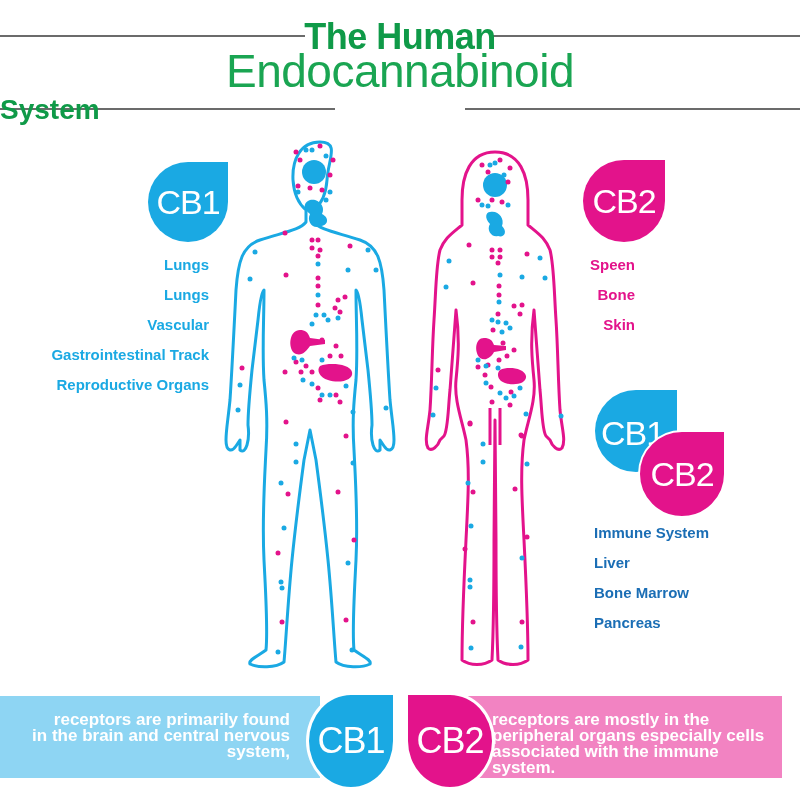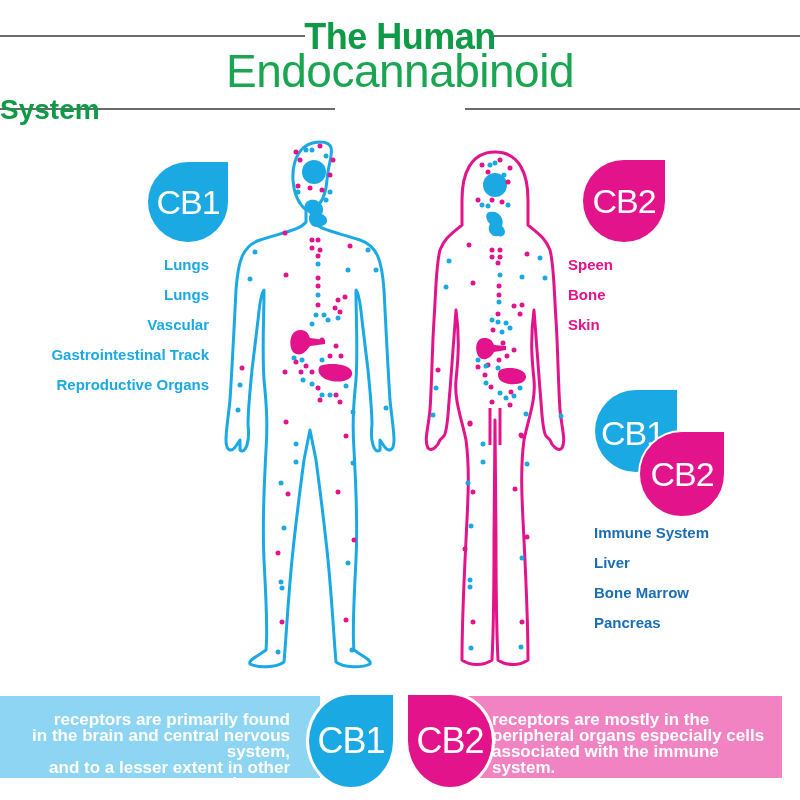--- a/index.html
+++ b/index.html
@@ -239,21 +239,21 @@
   <li>Lungs</li>
   <li>Lungs</li>
   <li>Vascular</li>
   <li>Gastrointestinal Track</li>
   <li>Reproductive Organs</li>
 </ul>
 
 <div class="drop tr" style="left:583px;top:160px;width:82px;height:82px;background:#e3138b;">
   <span>CB2</span>
 </div>
-<ul class="list pink" style="left:568px;top:250px;">
+<ul class="list pink" style="left:590px;top:250px;text-align:right;">
   <li>Speen</li>
   <li>Bone</li>
   <li>Skin</li>
 </ul>
 
 <div class="drop tr" style="left:595px;top:390px;width:82px;height:82px;background:#1aa9e3;justify-content:flex-start;padding-left:6px;box-sizing:border-box;align-items:flex-start;padding-top:24px;">
   <span>CB1</span>
 </div>
 <div class="drop tr" style="left:638px;top:430px;width:84px;height:84px;background:#e3138b;border:2px solid #fff;">
   <span>CB2</span>
@@ -262,21 +262,20 @@
   <li>Immune System</li>
   <li>Liver</li>
   <li>Bone Marrow</li>
   <li>Pancreas</li>
 </ul>
 
 <div class="bar" style="left:0;width:320px;background:#8ed5f3;">
   <div style="position:absolute;right:30px;top:16px;text-align:right;">
     <p>receptors are primarily found</p>
     <p>in the brain and central nervous system,</p>
-    <p>and to a lesser extent in other tissues.</p>
   </div>
 </div>
 <div class="bar" style="left:462px;width:320px;background:#f283c2;">
   <div style="position:absolute;left:30px;top:16px;text-align:left;">
     <p>receptors are mostly in the</p>
     <p>peripheral organs especially cells</p>
     <p>associated with the immune system.</p>
   </div>
 </div>
 <div class="drop" style="left:306px;top:692px;width:84px;height:92px;background:#1aa9e3;border:3px solid #fff;border-radius:50% 0 50% 50%;font-size:36px;">

